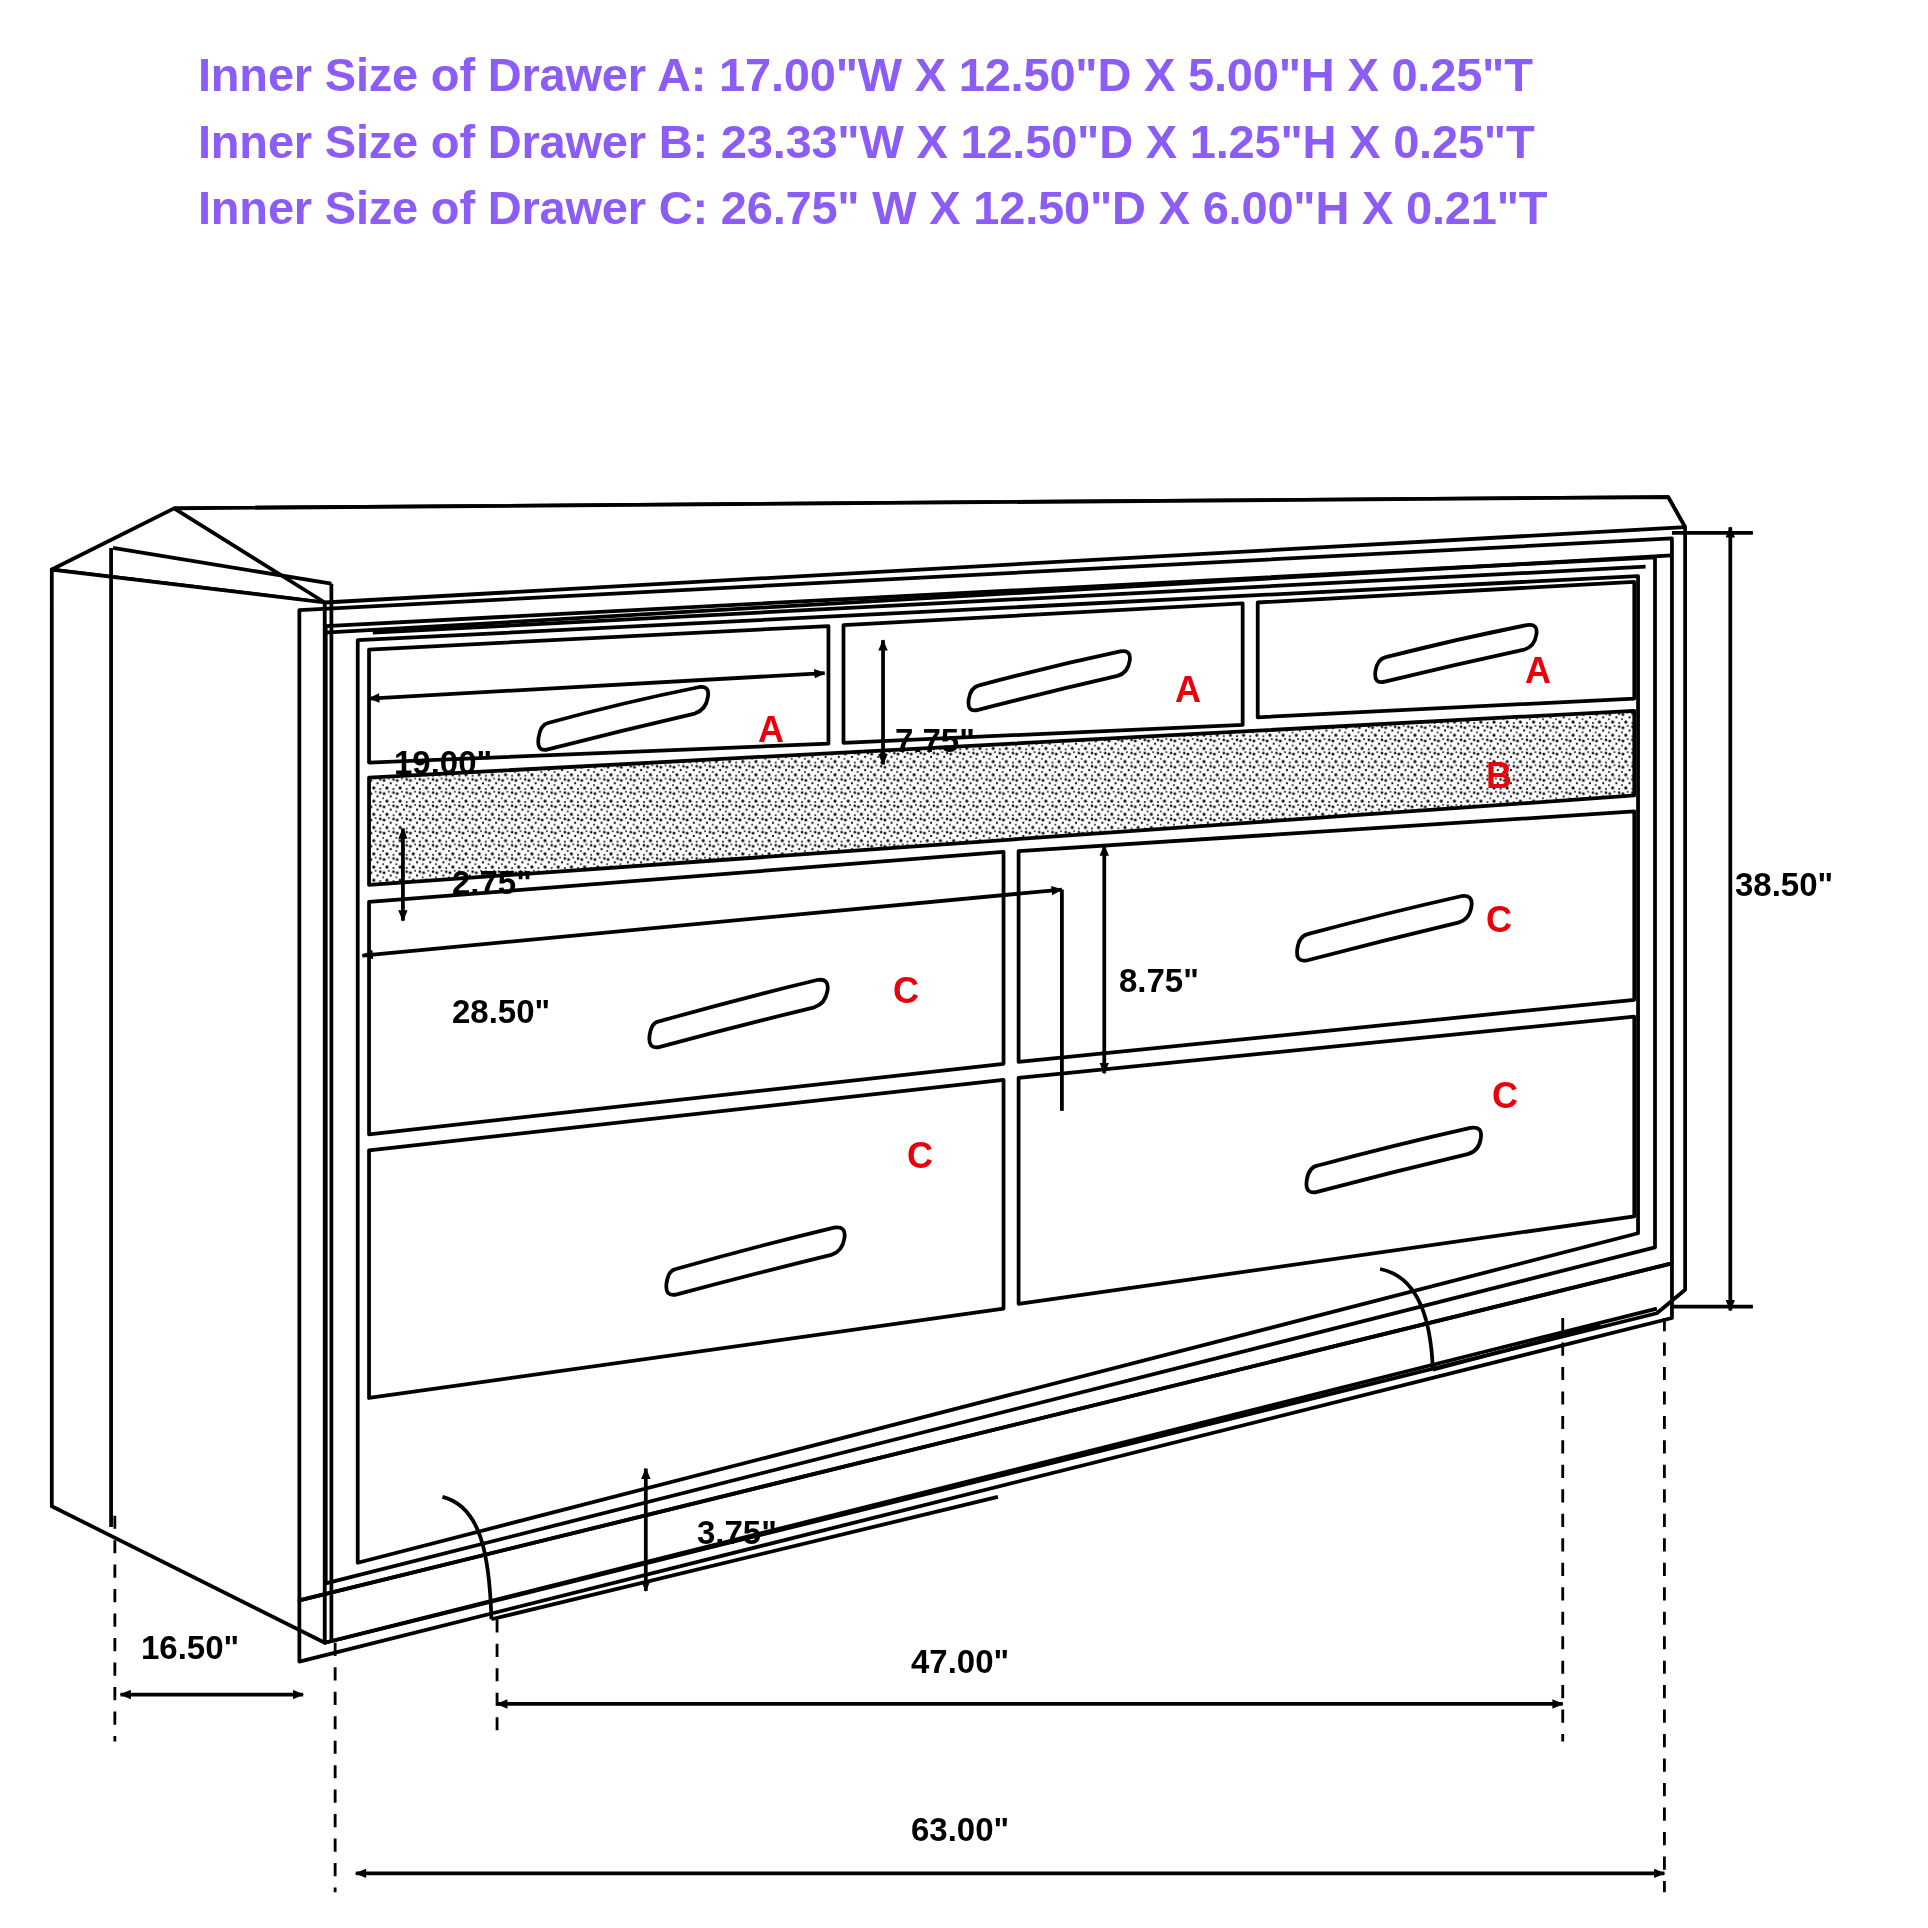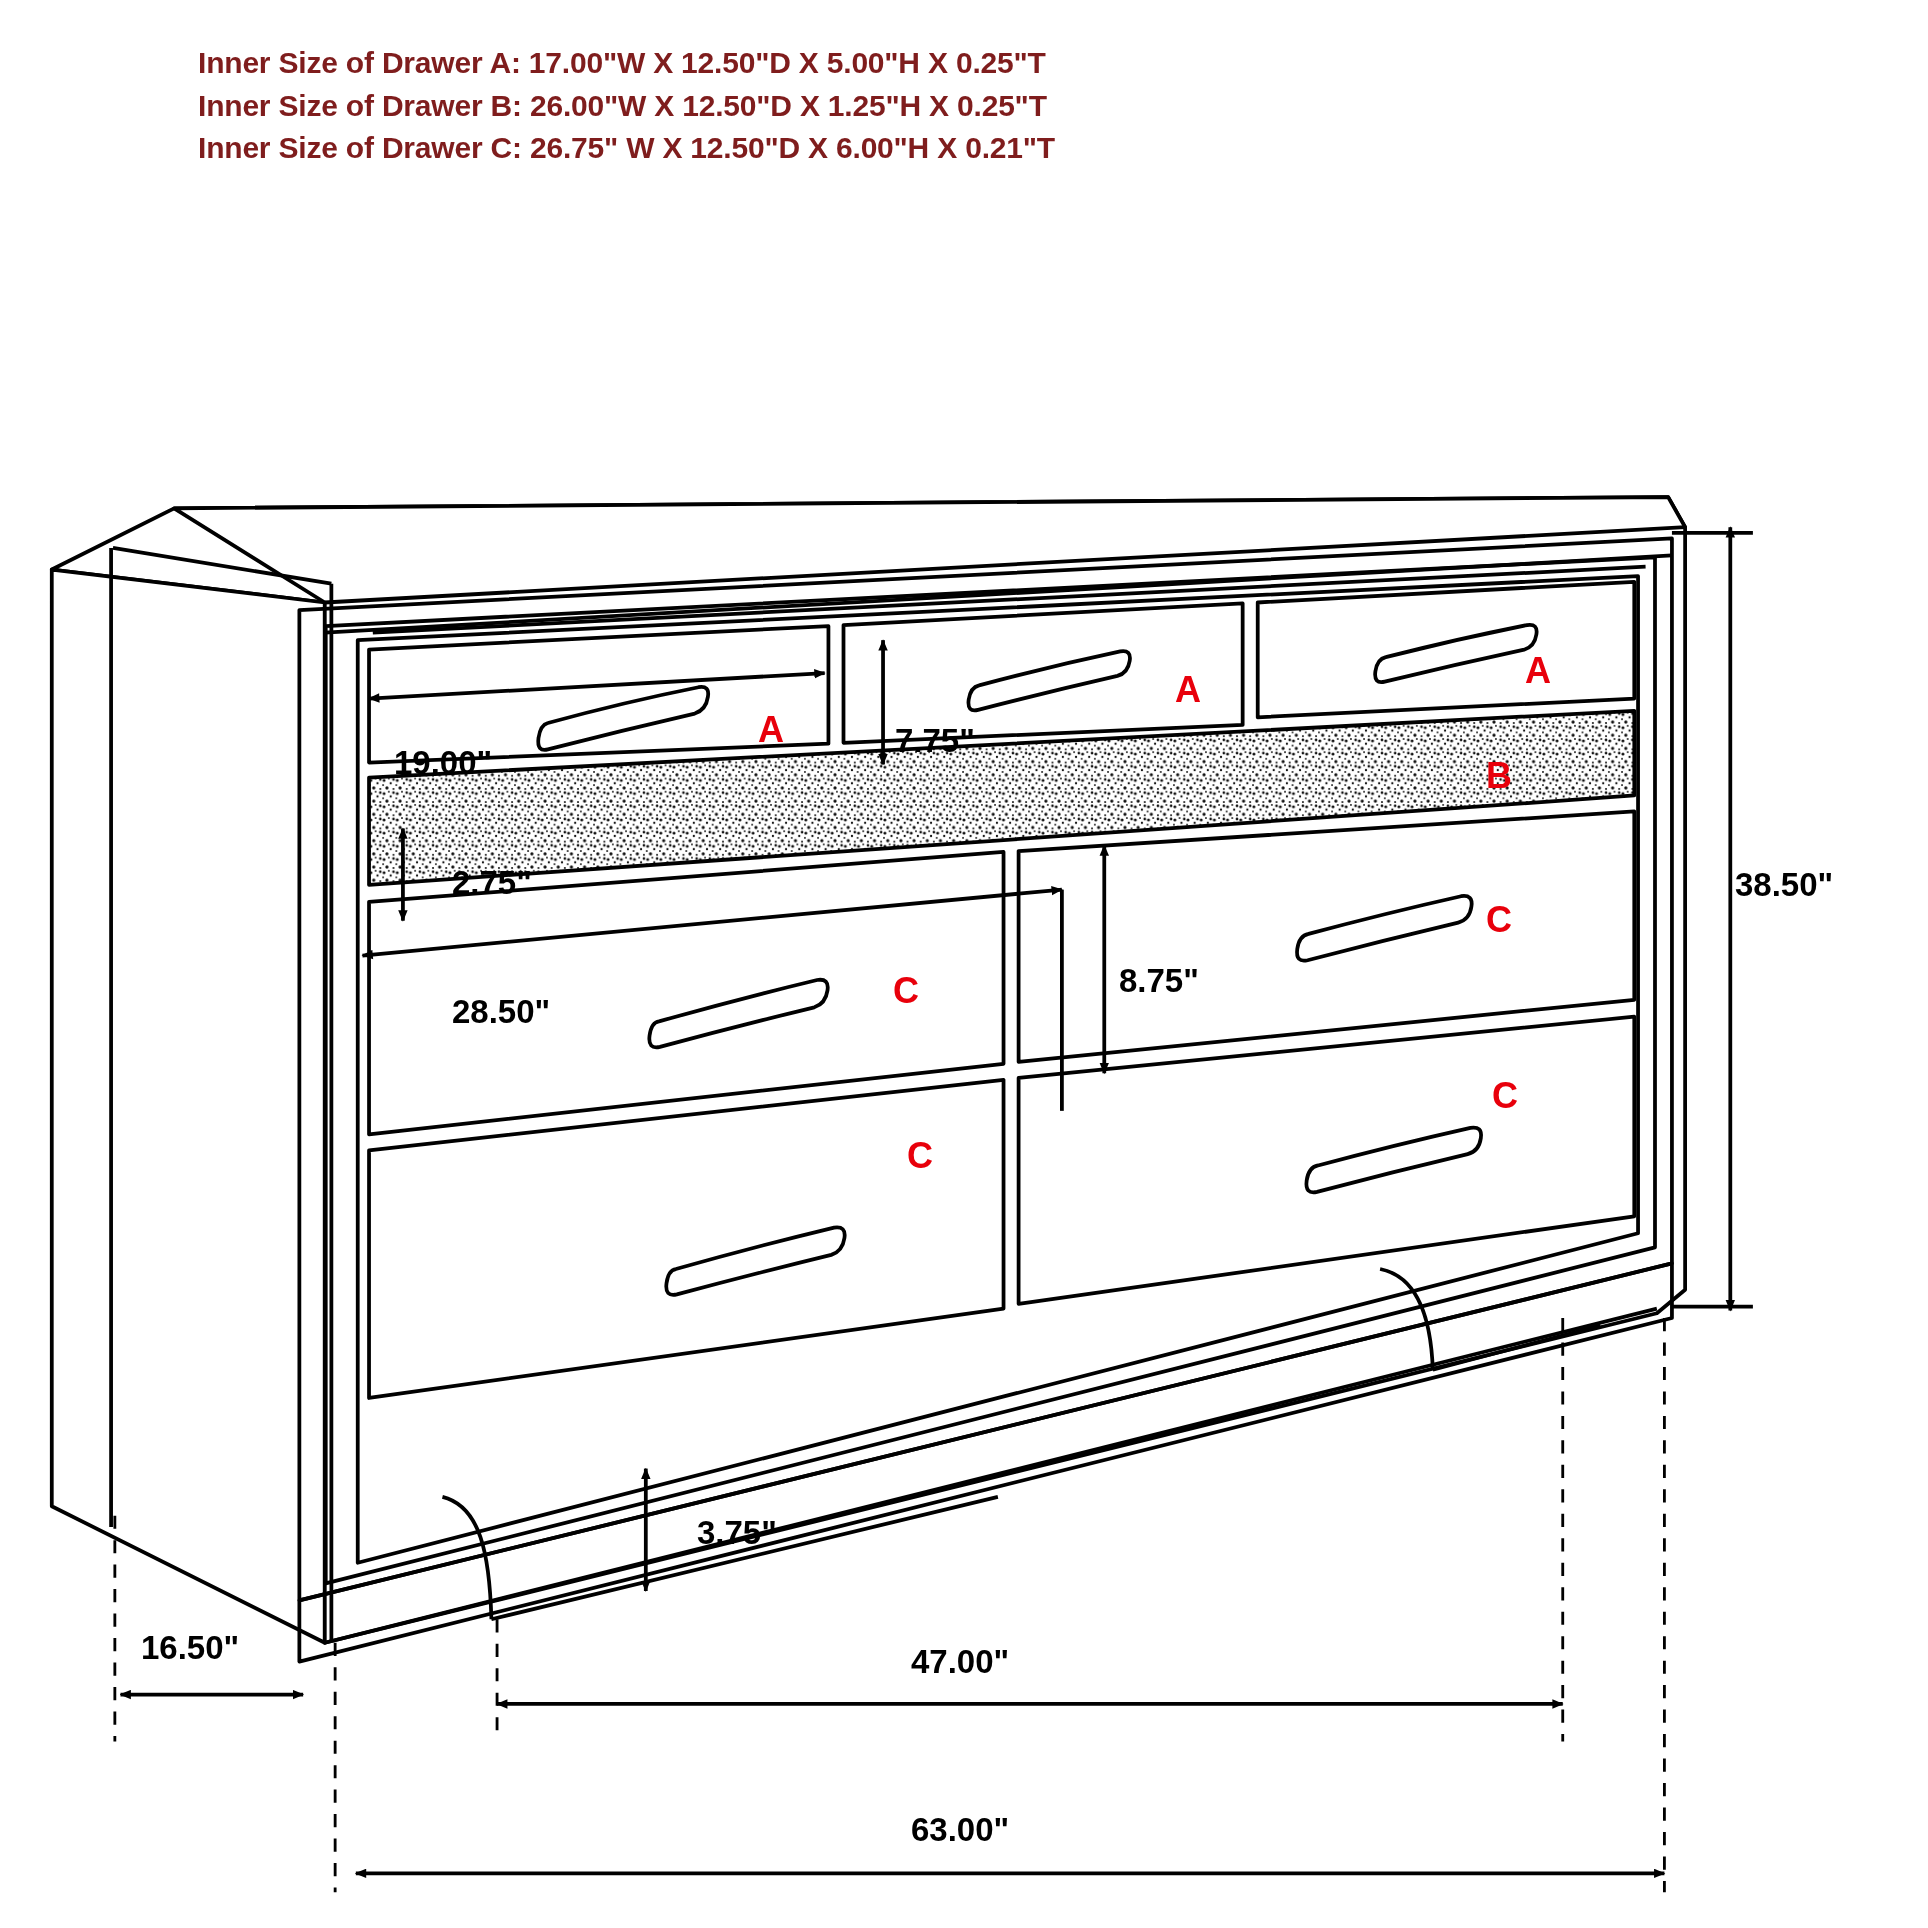--- a/index.html
+++ b/index.html
@@ -11,23 +11,23 @@
     overflow:hidden;
   }
   #diagram{position:absolute;left:0;top:0;width:1928px;height:1928px;}
   .spec-block{
     position:absolute;
     left:198px;
     top:42px;
     width:1582px;
   }
   .spec-line{
-    font-size:30px;
+    font-size:47px;
     font-weight:bold;
-    color:#7f1d1d;
+    color:#8b5cf6;
     line-height:1.42;
     white-space:nowrap;
     letter-spacing:-0.2px;
   }
   .dim{
     position:absolute;
     font-size:33px;
     font-weight:bold;
     color:#000;
     white-space:nowrap;
@@ -38,21 +38,21 @@
     font-weight:bold;
     color:#e8000b;
     white-space:nowrap;
   }
 </style>
 </head>
 <body>
 
 <div class="spec-block">
   <div class="spec-line">Inner Size of Drawer A: 17.00"W X 12.50"D X 5.00"H X 0.25"T</div>
-  <div class="spec-line">Inner Size of Drawer B: 26.00"W X 12.50"D X 1.25"H X 0.25"T</div>
+  <div class="spec-line">Inner Size of Drawer B: 23.33"W X 12.50"D X 1.25"H X 0.25"T</div>
   <div class="spec-line">Inner Size of Drawer C: 26.75" W X 12.50"D X 6.00"H X 0.21"T</div>
 </div>
 
 <svg id="diagram" viewBox="0 0 2048 2048" xmlns="http://www.w3.org/2000/svg">
   <defs>
     <marker id="arrHead" markerWidth="14" markerHeight="14" refX="11" refY="5" orient="auto" markerUnits="userSpaceOnUse">
       <path d="M0,0 L12,5 L0,10 z" fill="#000"></path>
     </marker>
     <marker id="arrTail" markerWidth="14" markerHeight="14" refX="1" refY="5" orient="auto" markerUnits="userSpaceOnUse">
       <path d="M12,0 L0,5 L12,10 z" fill="#000"></path>

